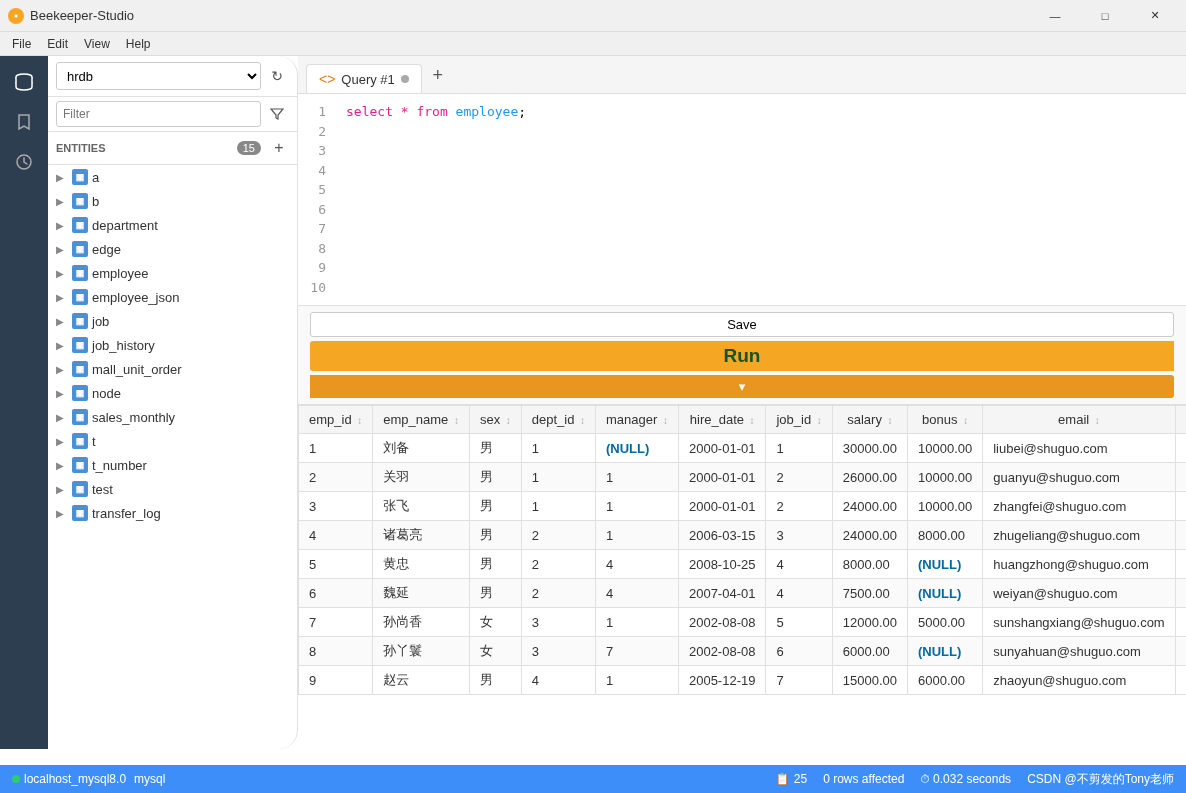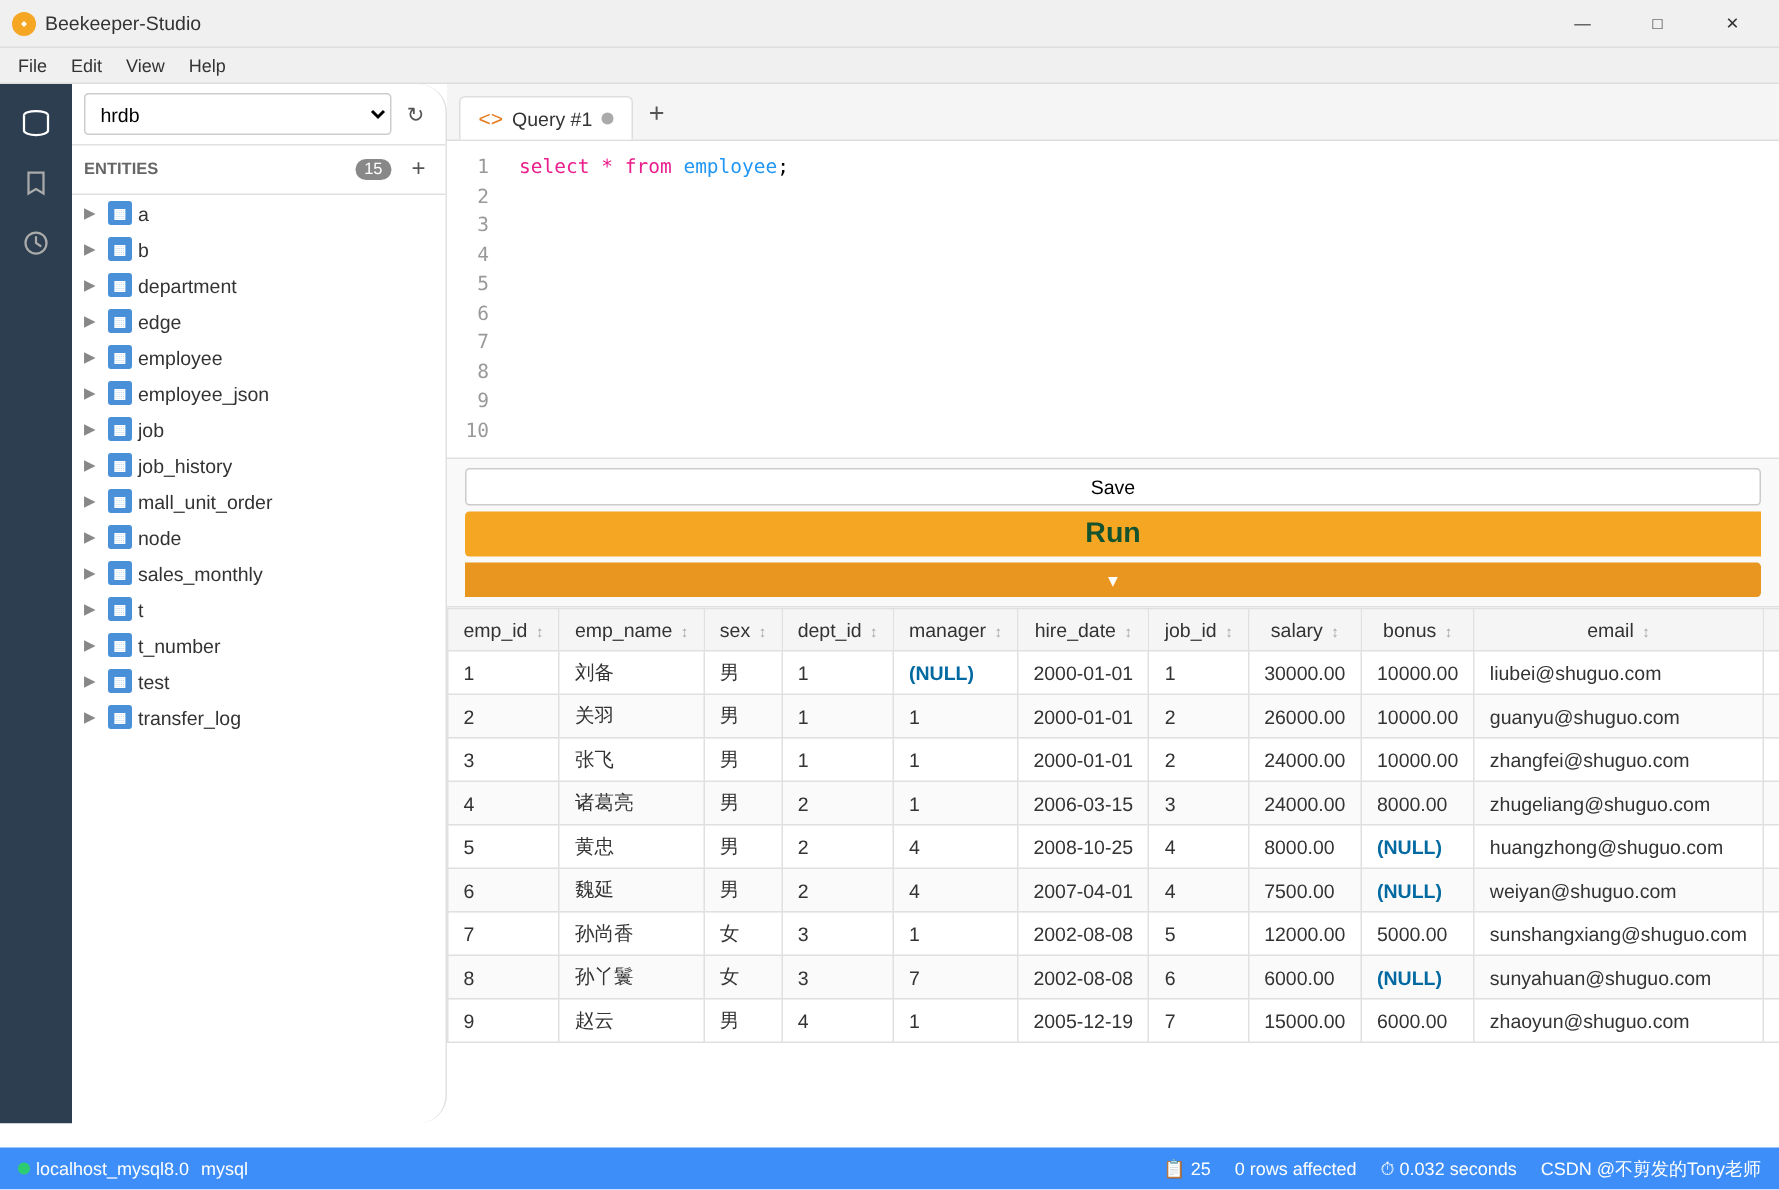--- a/index.html
+++ b/index.html
@@ -136,20 +136,28 @@
 
   <div class="sidebar-panel">
 
     <div class="sidebar-db-row">
       <select class="db-select">
         <option>hrdb</option>
       </select>
       <button class="db-refresh-btn">↻</button>
     </div>
 
+    <div class="sidebar-filter-row">
+      <input class="filter-input" type="text" placeholder="Filter" style="">
+      <div class="filter-icon-btn">
+        <svg width="14" height="14" viewBox="0 0 14 14" fill="none">
+          <path d="M1 2h12l-5 6v4l-2-1V8L1 2z" stroke="#555" stroke-width="1.2" fill="none"></path>
+        </svg>
+      </div>
+    </div>
 
     <div class="entities-header">
       <span class="entities-label">ENTITIES</span>
       <span class="entities-count">15</span>
       <div class="entities-add-btn">+</div>
     </div>
 
     <div class="entities-list">
     <div class="entity-item">
     <span class="entity-chevron">▶</span>

